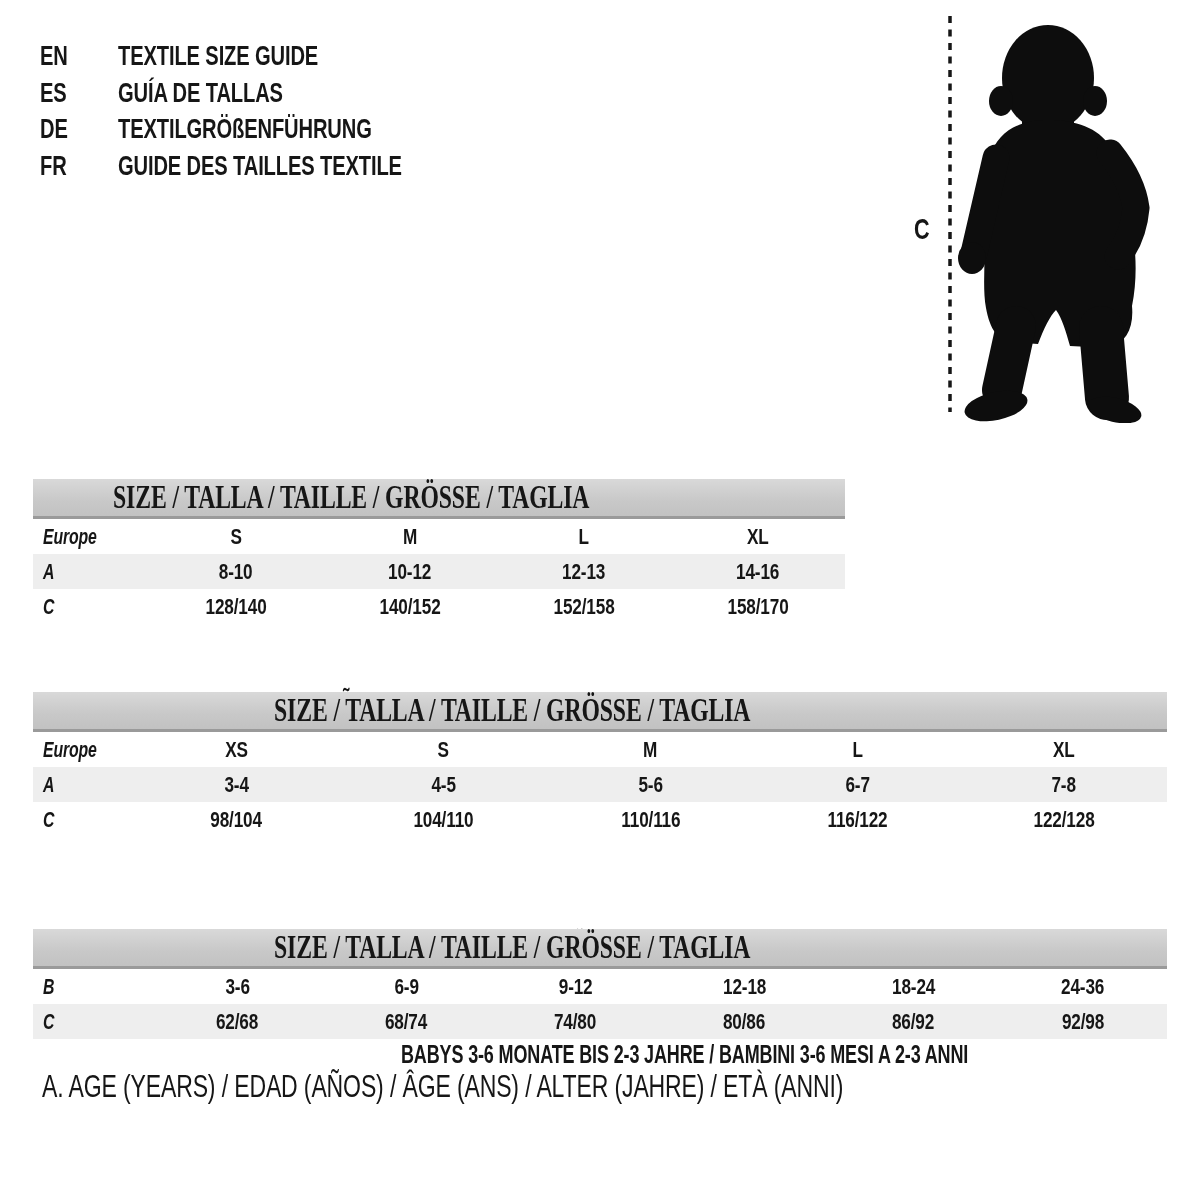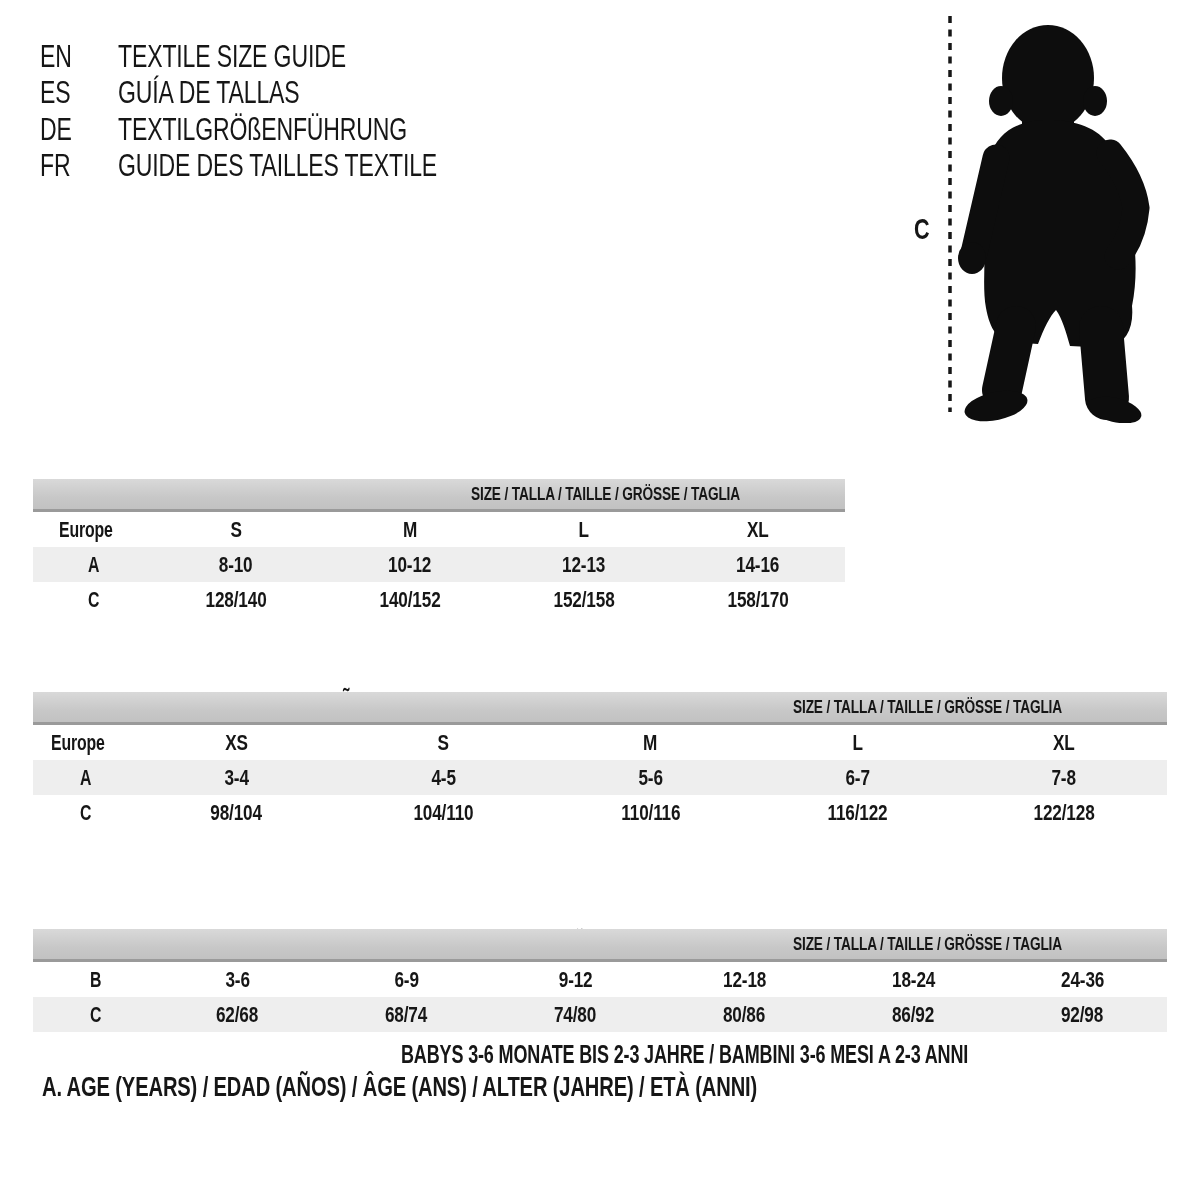--- a/index.html
+++ b/index.html
@@ -5,44 +5,44 @@
   html,body{margin:0;padding:0;background:#ffffff;}
   body{width:1200px;height:1200px;position:relative;overflow:hidden;
        font-family:"Liberation Sans","DejaVu Sans",sans-serif;color:#161616;
        -webkit-font-smoothing:antialiased;}
   .abs{position:absolute;}
   
   .cx{display:inline-block;transform:scaleX(.72);transform-origin:0 50%;white-space:pre;letter-spacing:-.2px;}
   .cxc{display:inline-block;transform:scaleX(.78);transform-origin:50% 50%;white-space:pre;letter-spacing:-.2px;}
 
   
-  .lang-list{left:40px;top:38px;font-size:32px;font-weight:normal;}
+  .lang-list{left:40px;top:38px;font-size:28px;font-weight:bold;}
   .lang-row{display:flex;height:36.5px;align-items:center;}
   .lang-code{width:78px;flex:0 0 78px;}
 
   
   .c-label{left:914px;top:212px;font-size:30px;font-weight:bold;}
 
   
   .sec-title{left:42px;font-size:25px;font-weight:bold;line-height:37px;white-space:pre;text-align:right;}
   .sub-a{font-size:15px;position:relative;top:4px;letter-spacing:0;}
 
   
   .size-table{position:absolute;border-collapse:collapse;table-layout:fixed;
               font-weight:bold;font-size:22px;color:#161616;}
   .size-table td{padding:0;height:35px;text-align:center;vertical-align:middle;}
-  .size-table td.lc{text-align:center;padding-left:10px;}
-  .size-table tr.hdr td{height:30px;text-align:right;font-size:19px;
+  .size-table td.lc{text-align:left;padding-left:10px;font-style:italic;}
+  .size-table tr.hdr td{height:30px;text-align:center;font-size:33px;
       background:linear-gradient(180deg,#d9d9d9 0%,#c8c8c8 60%,#c2c2c2 100%);
-      border-bottom:3px solid #9a9a9a;}
+      border-bottom:3px solid #9a9a9a;font-family:Liberation Serif, serif;}
   .size-table tr.hdr .cx{margin-left:10px;}
   .size-table tr.shaded td{background:#eeeeee;}
 
   
-  .legend{left:42px;top:1068px;font-size:28px;font-weight:bold;}
+  .legend{left:42px;top:1068px;font-size:32px;font-weight:normal;}
   .legend > div{height:37px;display:flex;align-items:center;}
 </style>
 </head>
 <body>
 
 <div class="abs lang-list">
   <div class="lang-row">
     <span class="lang-code"><span class="cx">EN</span></span>
     <span class="cx">TEXTILE SIZE GUIDE</span>
   </div>

